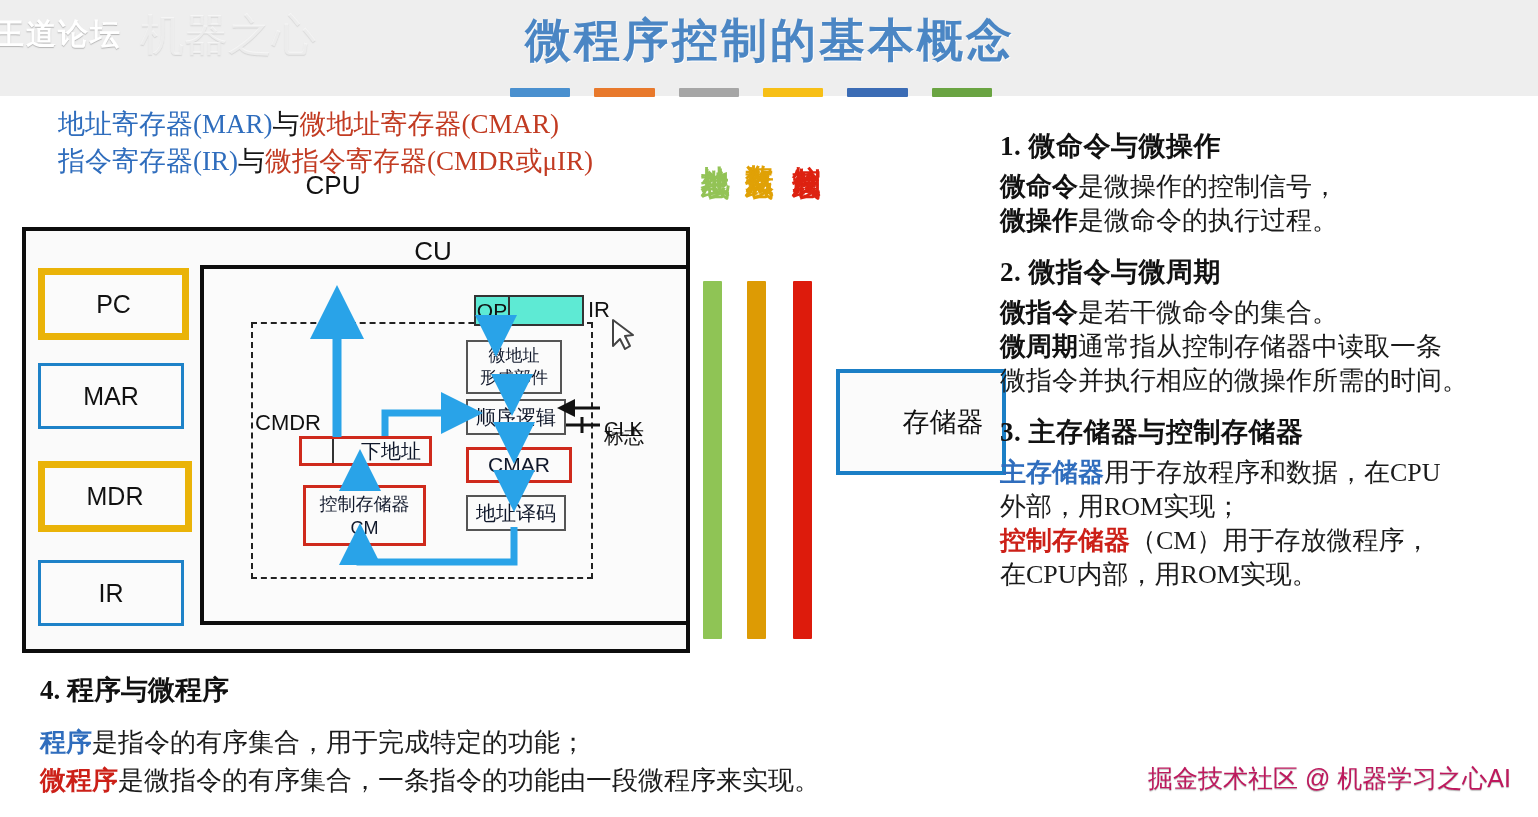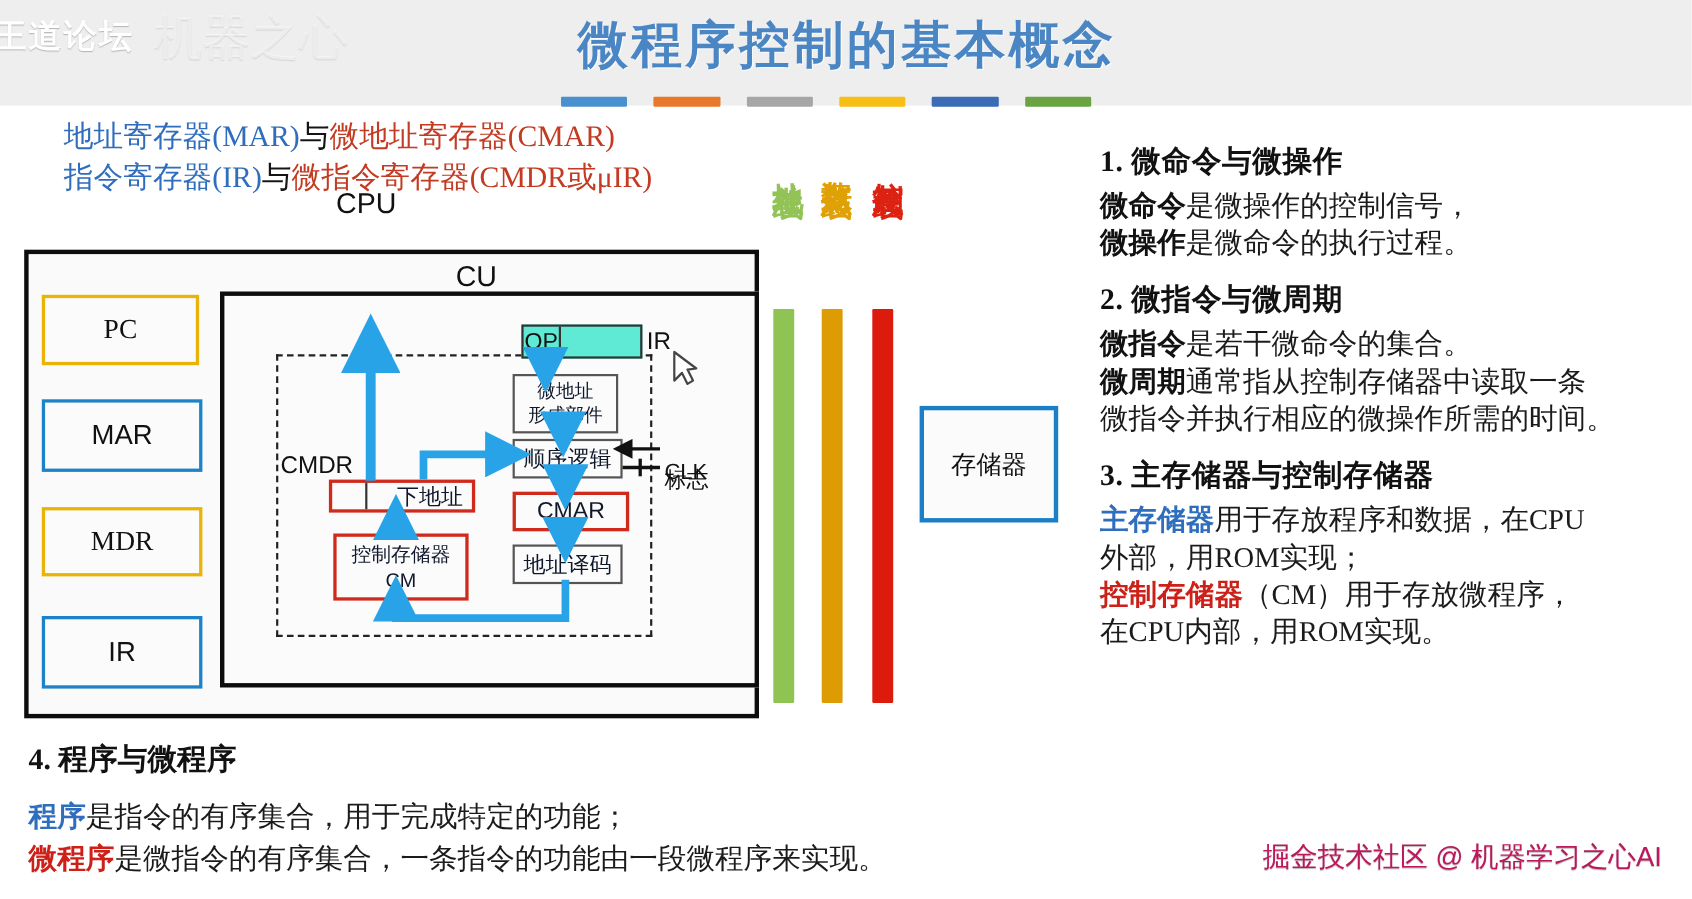--- a/index.html
+++ b/index.html
@@ -36,21 +36,21 @@
   #legend .bk{color:#151515;}
   #cpu-label{left:288px;top:170px;width:90px;text-align:center;
     font-family:"Liberation Sans","DejaVu Sans",sans-serif;
     font-size:26px;color:#111;}
 
   
   #cpu-box{left:22px;top:227px;width:660px;height:418px;border:4px solid #0d0d0d;background:#fafafa;}
   .reg{position:absolute;background:#fbfbfb;
     font-family:"Liberation Sans","DejaVu Sans",sans-serif;
     font-size:25px;color:#111;display:flex;align-items:center;justify-content:center;}
-  .reg.black{border:3px solid #eab308;font-family:Liberation Serif, serif;}
+  .reg.black{border:7px solid #eab308;}
   .reg.blue{border:3px solid #1e82c8;}
   #reg-pc{left:38px;top:268px;width:137px;height:58px;}
   #reg-mar{left:38px;top:363px;width:140px;height:60px;}
   #reg-mdr{left:38px;top:461px;width:140px;height:57px;}
   #reg-ir{left:38px;top:560px;width:140px;height:60px;}
 
   #cu-label{left:388px;top:236px;width:90px;text-align:center;
     font-family:"Liberation Sans","DejaVu Sans",sans-serif;font-size:26px;color:#111;}
   #cu-box{left:200px;top:265px;width:482px;height:352px;border:4px solid #0d0d0d;background:#fbfbfb;}
 
@@ -90,32 +90,32 @@
   .bus-bar{position:absolute;width:19px;border-radius:1px;}
   #bus-addr-label{left:700px;top:143px;color:#93c356;}
   #bus-data-label{left:744px;top:143px;color:#e0a106;}
   #bus-ctrl-label{left:791px;top:143px;color:#dd2211;}
   #bus-addr-bar{left:703px;top:281px;height:358px;background:#8fc455;}
   #bus-data-bar{left:747px;top:281px;height:358px;background:#dd9b04;}
   #bus-ctrl-bar{left:793px;top:281px;height:358px;background:#dd1b0c;}
 
   #mem-box{left:836px;top:369px;width:118px;height:98px;border:4px solid #1b7fc6;
     background:#fbfbfb;display:flex;align-items:center;justify-content:center;
-    font-size:23px;color:#111;}
+    font-size:27px;color:#111;padding-left:44px;}
 
   
   #right-panel{left:1000px;top:128px;width:538px;}
   .sec-head{font-size:27px;font-weight:700;color:#111;margin:0 0 6px 0;letter-spacing:.5px;}
   .sec-body{font-size:26px;line-height:34px;color:#1b1b1b;margin:0 0 16px 0;}
   .sec-body .bl{color:#2f6dbd;font-weight:700;}
   .sec-body .rd{color:#cc2018;font-weight:700;}
   .sec-body .bold{font-weight:700;color:#111;}
 
   
-  #section4{left:26px;top:672px;width:930px;}
+  #section4{left:40px;top:672px;width:930px;}
   #section4 .s4head{font-size:27px;font-weight:700;color:#111;margin-bottom:16px;}
   #section4 .s4line{font-size:26px;line-height:38px;color:#1b1b1b;}
   #section4 .bl{color:#2f6dbd;font-weight:700;}
   #section4 .rd{color:#cc2018;font-weight:700;}
 
   #watermark-bottom{left:1148px;top:762px;width:390px;
     font-family:"Liberation Sans","DejaVu Sans",sans-serif;
     font-size:25px;color:#be185d;text-shadow:0 1px 1px rgba(150,150,150,.7);
     white-space:nowrap;}
 

